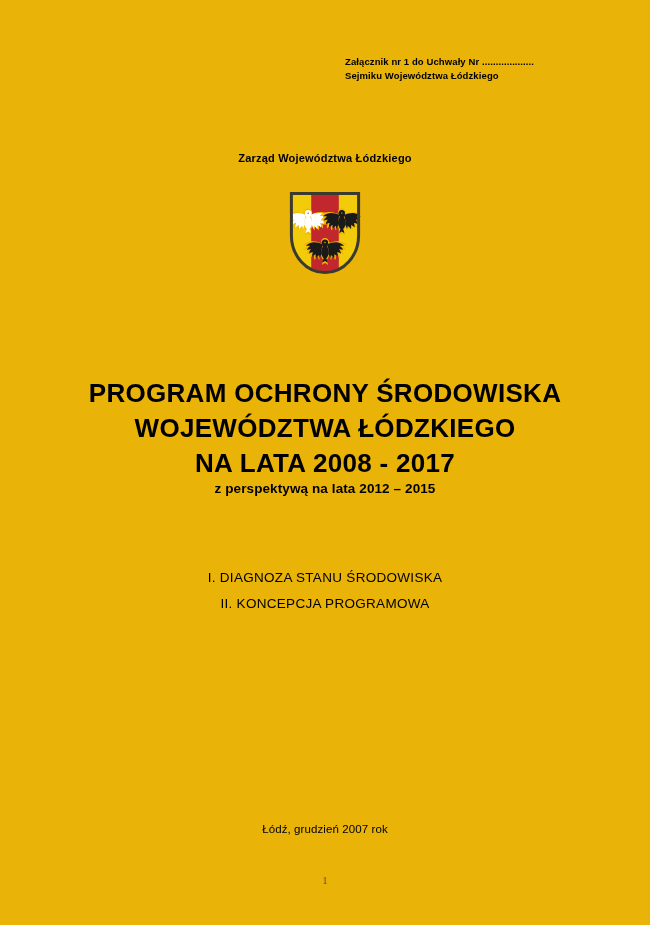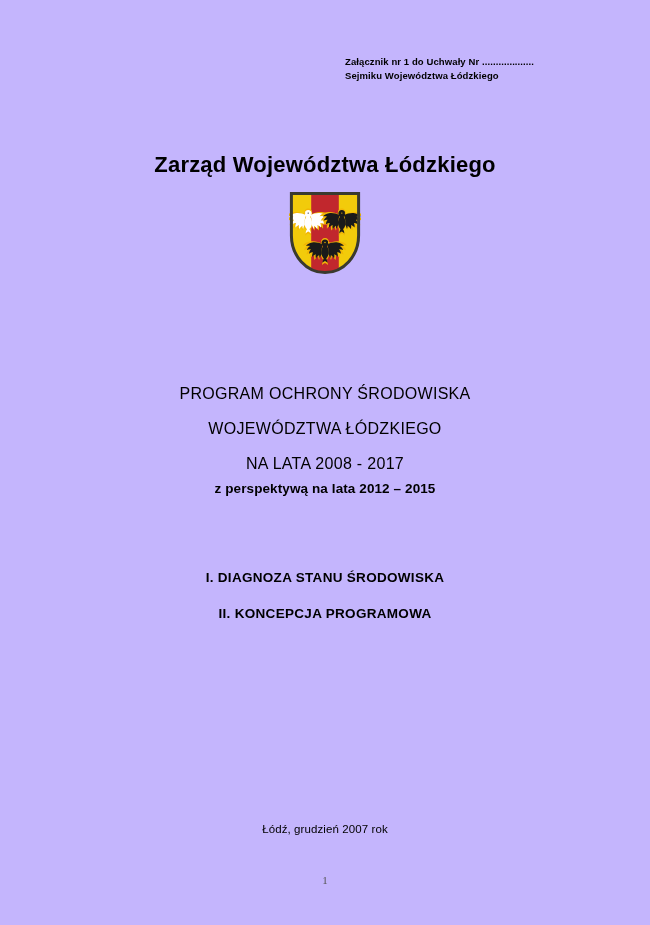--- a/index.html
+++ b/index.html
@@ -12,21 +12,21 @@
     height: 925px;
     position: relative;
     font-family: "Liberation Sans", sans-serif;
     color: #000000;
     overflow: hidden;
   }
 
   .page {
     position: absolute;
     inset: 0;
-    background: #c4b5fd;
+    background: #eab308;
   }
 
   
   .doc-ref {
     position: absolute;
     left: 345px;
     top: 55px;
     width: 290px;
     font-size: 9.5px;
     font-weight: bold;
@@ -37,21 +37,21 @@
   }
   .doc-ref div { white-space: nowrap; }
 
   
   .authority {
     position: absolute;
     left: 0;
     right: 0;
     top: 152px;
     text-align: center;
-    font-size: 22px;
+    font-size: 11px;
     font-weight: bold;
     letter-spacing: 0.2px;
   }
 
   
   .crest-wrap {
     position: absolute;
     left: 50%;
     top: 191px;
     transform: translateX(-50%);
@@ -62,46 +62,46 @@
 
   
   .title-block {
     position: absolute;
     left: 0;
     right: 0;
     top: 376px;
     text-align: center;
   }
   .title-line {
-    font-size: 16px;
+    font-size: 26px;
+    font-weight: bold;
+    letter-spacing: 0.3px;
+    line-height: 35px;
+  }
+  .subtitle-line {
+    font-size: 13.5px;
+    font-weight: bold;
+    letter-spacing: 0.1px;
+  }
+
+  
+  .sections {
+    position: absolute;
+    left: 0;
+    right: 0;
+    top: 569px;
+    text-align: center;
+  }
+  .section-line {
+    font-size: 13.5px;
     font-weight: normal;
     letter-spacing: 0.3px;
-    line-height: 35px;
-  }
-  .subtitle-line {
-    font-size: 13.5px;
-    font-weight: bold;
-    letter-spacing: 0.1px;
-  }
-
-  
-  .sections {
-    position: absolute;
-    left: 0;
-    right: 0;
-    top: 569px;
-    text-align: center;
-  }
-  .section-line {
-    font-size: 13.5px;
-    font-weight: bold;
-    letter-spacing: 0.3px;
     line-height: 18px;
   }
-  .section-line + .section-line { margin-top: 18px; }
+  .section-line + .section-line { margin-top: 8px; }
 
   
   .imprint {
     position: absolute;
     left: 0;
     right: 0;
     top: 823px;
     text-align: center;
     font-size: 11.5px;
     font-weight: normal;

